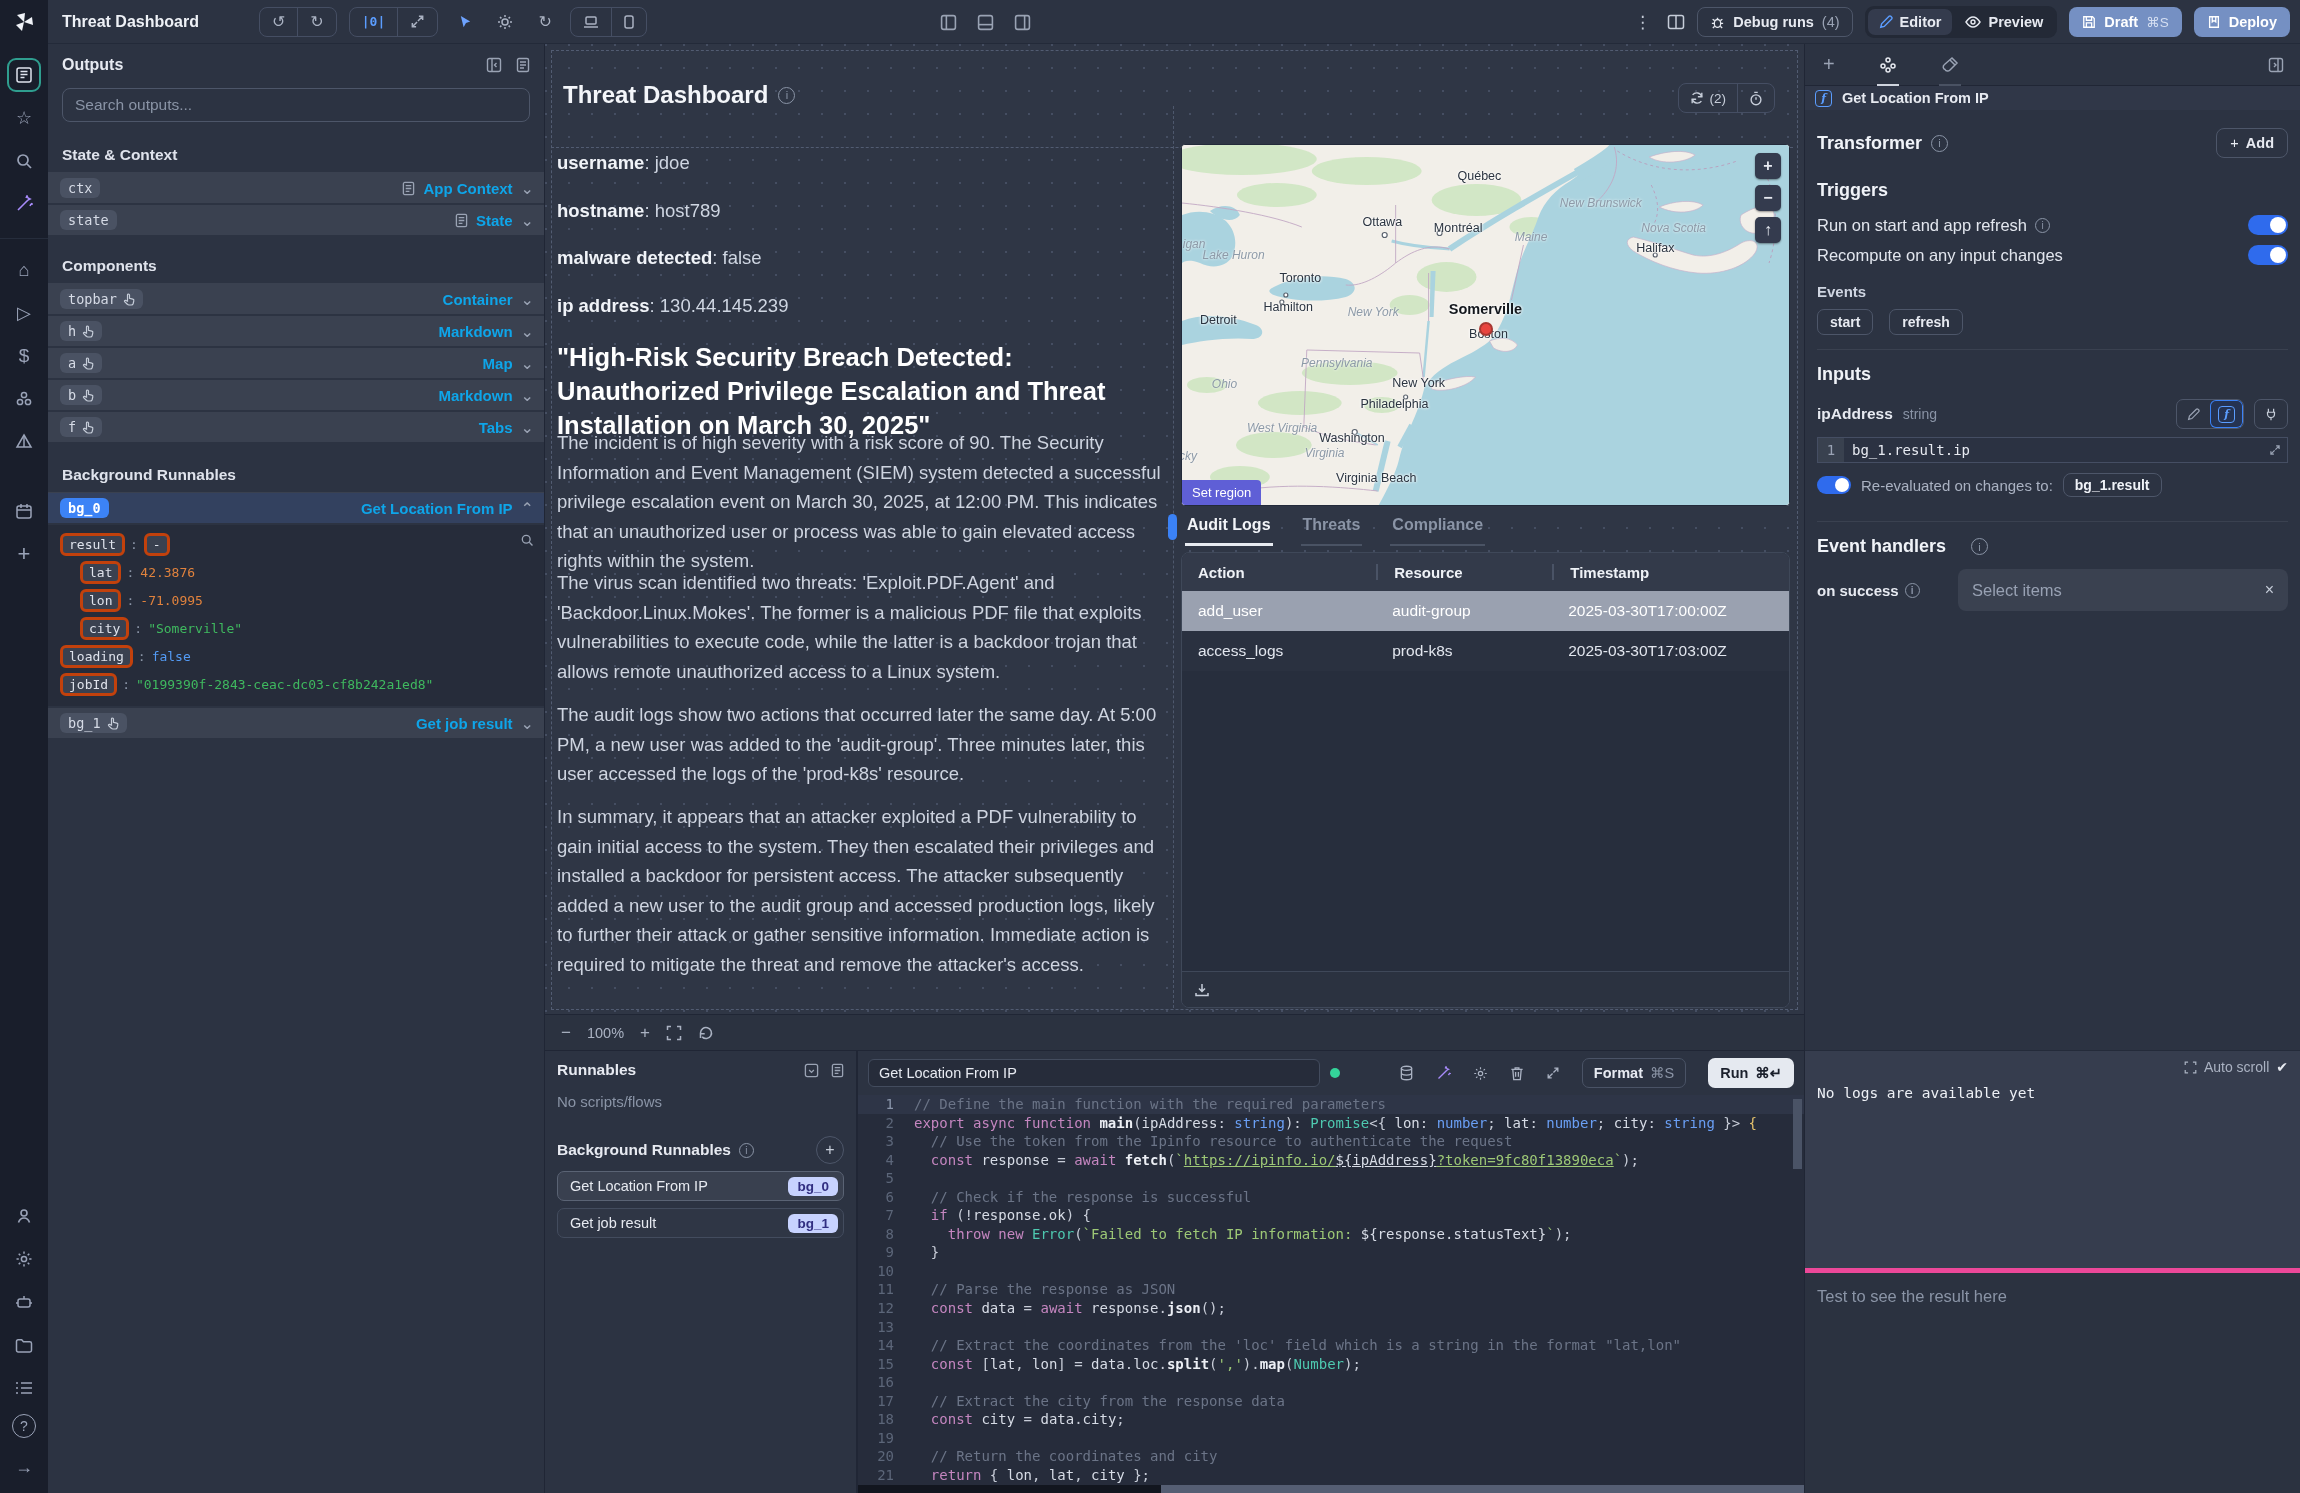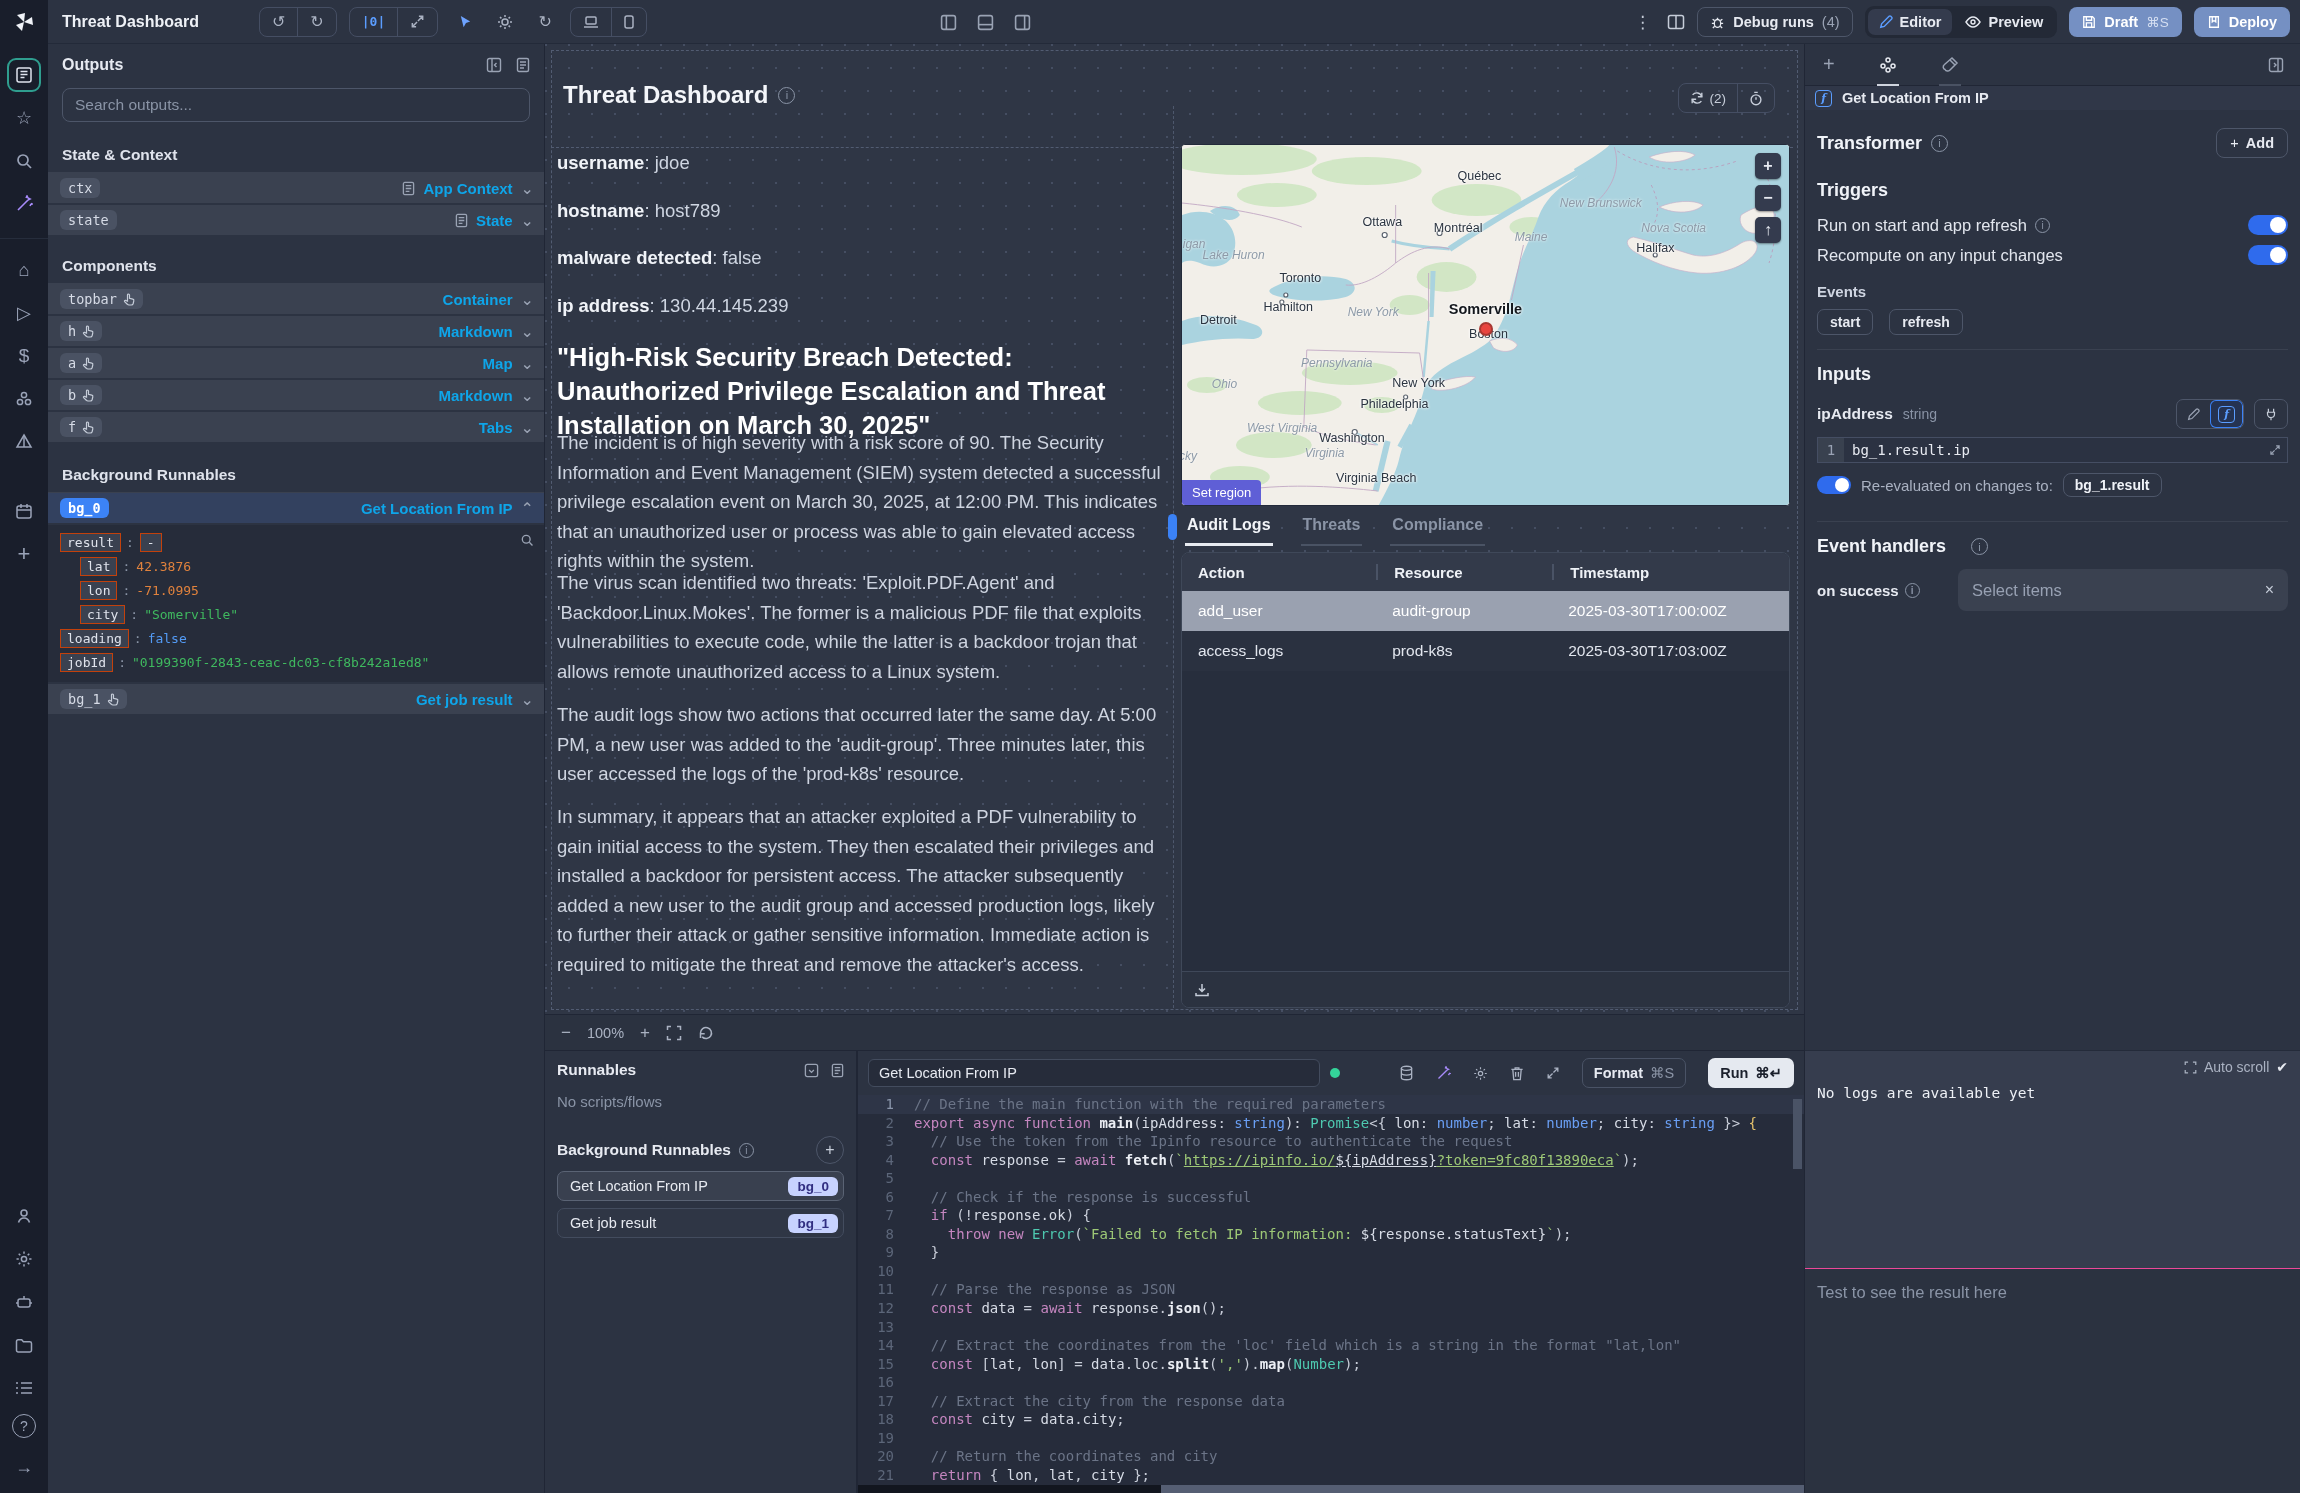--- a/index.html
+++ b/index.html
@@ -48,21 +48,21 @@
   .lp-row { display:flex; align-items:center; height:30px; background:#3a4150; margin-bottom:2px; padding:0 10px 0 12px; }
   .lp-row.blue-row { background:#33415f; }
   .id-badge { display:inline-flex; align-items:center; gap:6px; background:#4a5263; color:#d6dbe6; border-radius:6px; padding:2px 8px; font-size:13.5px; font-family:"DejaVu Sans Mono",monospace; }
   .id-badge.blue { background:#3c83f6; color:#fff; font-weight:700; }
   .lp-row .right { margin-left:auto; display:flex; align-items:center; gap:8px; }
   .lp-row .type { font-size:15px; font-weight:700; color:#0ea5e9; }
   .chev { color:#9aa3b4; }
   .json-block { position:relative; background:#262c3a; padding:8px 12px 10px; font-family:"DejaVu Sans Mono",monospace; font-size:13px; }
   .json-line { display:flex; align-items:center; margin-bottom:5px; }
   .json-line.ind { padding-left:20px; }
-  .kpill { border:1px solid #c2410c; background:#3a4150; border-radius:0; padding:0 6px; color:#dfe3ec; margin-right:5px; line-height:17px; }
+  .kpill { border:3px solid #c2410c; background:#3a4150; border-radius:6px; padding:0 6px; color:#dfe3ec; margin-right:5px; line-height:17px; }
   .jv-col { color:#8a94a6; margin-right:6px; }
   .jv-num { color:#e0823d; } .jv-str { color:#3fb95f; } .jv-bool { color:#539bf5; }
   .json-search { position:absolute; right:10px; top:8px; color:#9aa3b4; }
 
   
   .canvas { position:absolute; left:545px; top:44px; width:1259px; height:1006px; background:#2f3645; background-image:radial-gradient(circle at 1px 1px, #454e62 1.2px, transparent 1.4px); background-size:23px 23px; overflow:hidden; }
   .cv-dash { position:absolute; left:6px; top:6px; right:6px; bottom:40px; border:1px dashed #525c72; pointer-events:none; }
   .cv-topbar { position:absolute; left:6px; top:29px; width:1242px; height:75px; border-bottom:1px dashed #525c72; }
   .cv-title { position:absolute; left:12px; top:8px; font-size:24px; font-weight:700; color:#f4f6fa; display:flex; align-items:center; gap:10px; }
   .info-i { display:inline-flex; width:17px; height:17px; border:1.4px solid #8a94a6; border-radius:50%; color:#8a94a6; font-size:11px; align-items:center; justify-content:center; font-weight:400; }
@@ -178,21 +178,21 @@
   .reeval .chip2 { border:1px solid #4d5669; border-radius:8px; padding:3px 11px; font-weight:700; color:#f0f3f8; font-size:14px; }
   .hint-i { display:inline-flex; width:15px; height:15px; border:1.3px solid #8a94a6; border-radius:50%; color:#8a94a6; font-size:10px; align-items:center; justify-content:center; }
   .onsucc { display:flex; align-items:center; margin-top:12px; }
   .onsucc .lbl { font-size:15px; font-weight:700; display:flex; gap:6px; align-items:center; }
   .selbox { margin-left:auto; width:330px; height:42px; background:#3a4150; border-radius:8px; display:flex; align-items:center; padding:0 14px; }
   .selbox .ph { color:#98a1b3; font-size:16.5px; }
   .selbox .x { margin-left:auto; color:#c6cdd9; font-size:16px; }
   .rp-logs { position:absolute; left:0; top:1006px; width:100%; height:218px; background:#363d4e; border-top:1px solid #242b3a; padding:8px 12px; }
   .as-line { display:flex; justify-content:flex-end; align-items:center; gap:7px; color:#aab2c2; font-size:14px; }
   .no-logs { font-family:"DejaVu Sans Mono",monospace; font-size:14.5px; color:#eef1f6; margin-top:10px; }
-  .rp-result { position:absolute; left:0; top:1224px; width:100%; height:225px; background:#2b3240; border-top:1px solid #ec4899; padding:14px 12px; color:#8a94a6; font-size:16.5px; }
+  .rp-result { position:absolute; left:0; top:1224px; width:100%; height:225px; background:#2b3240; border-top:5px solid #ec4899; padding:14px 12px; color:#8a94a6; font-size:16.5px; }
 
   svg.ic { display:block; }
 </style>
 </head>
 <body>
 
 <div class="app">
 
   <div class="topbar">
     <div class="logo-cell">

